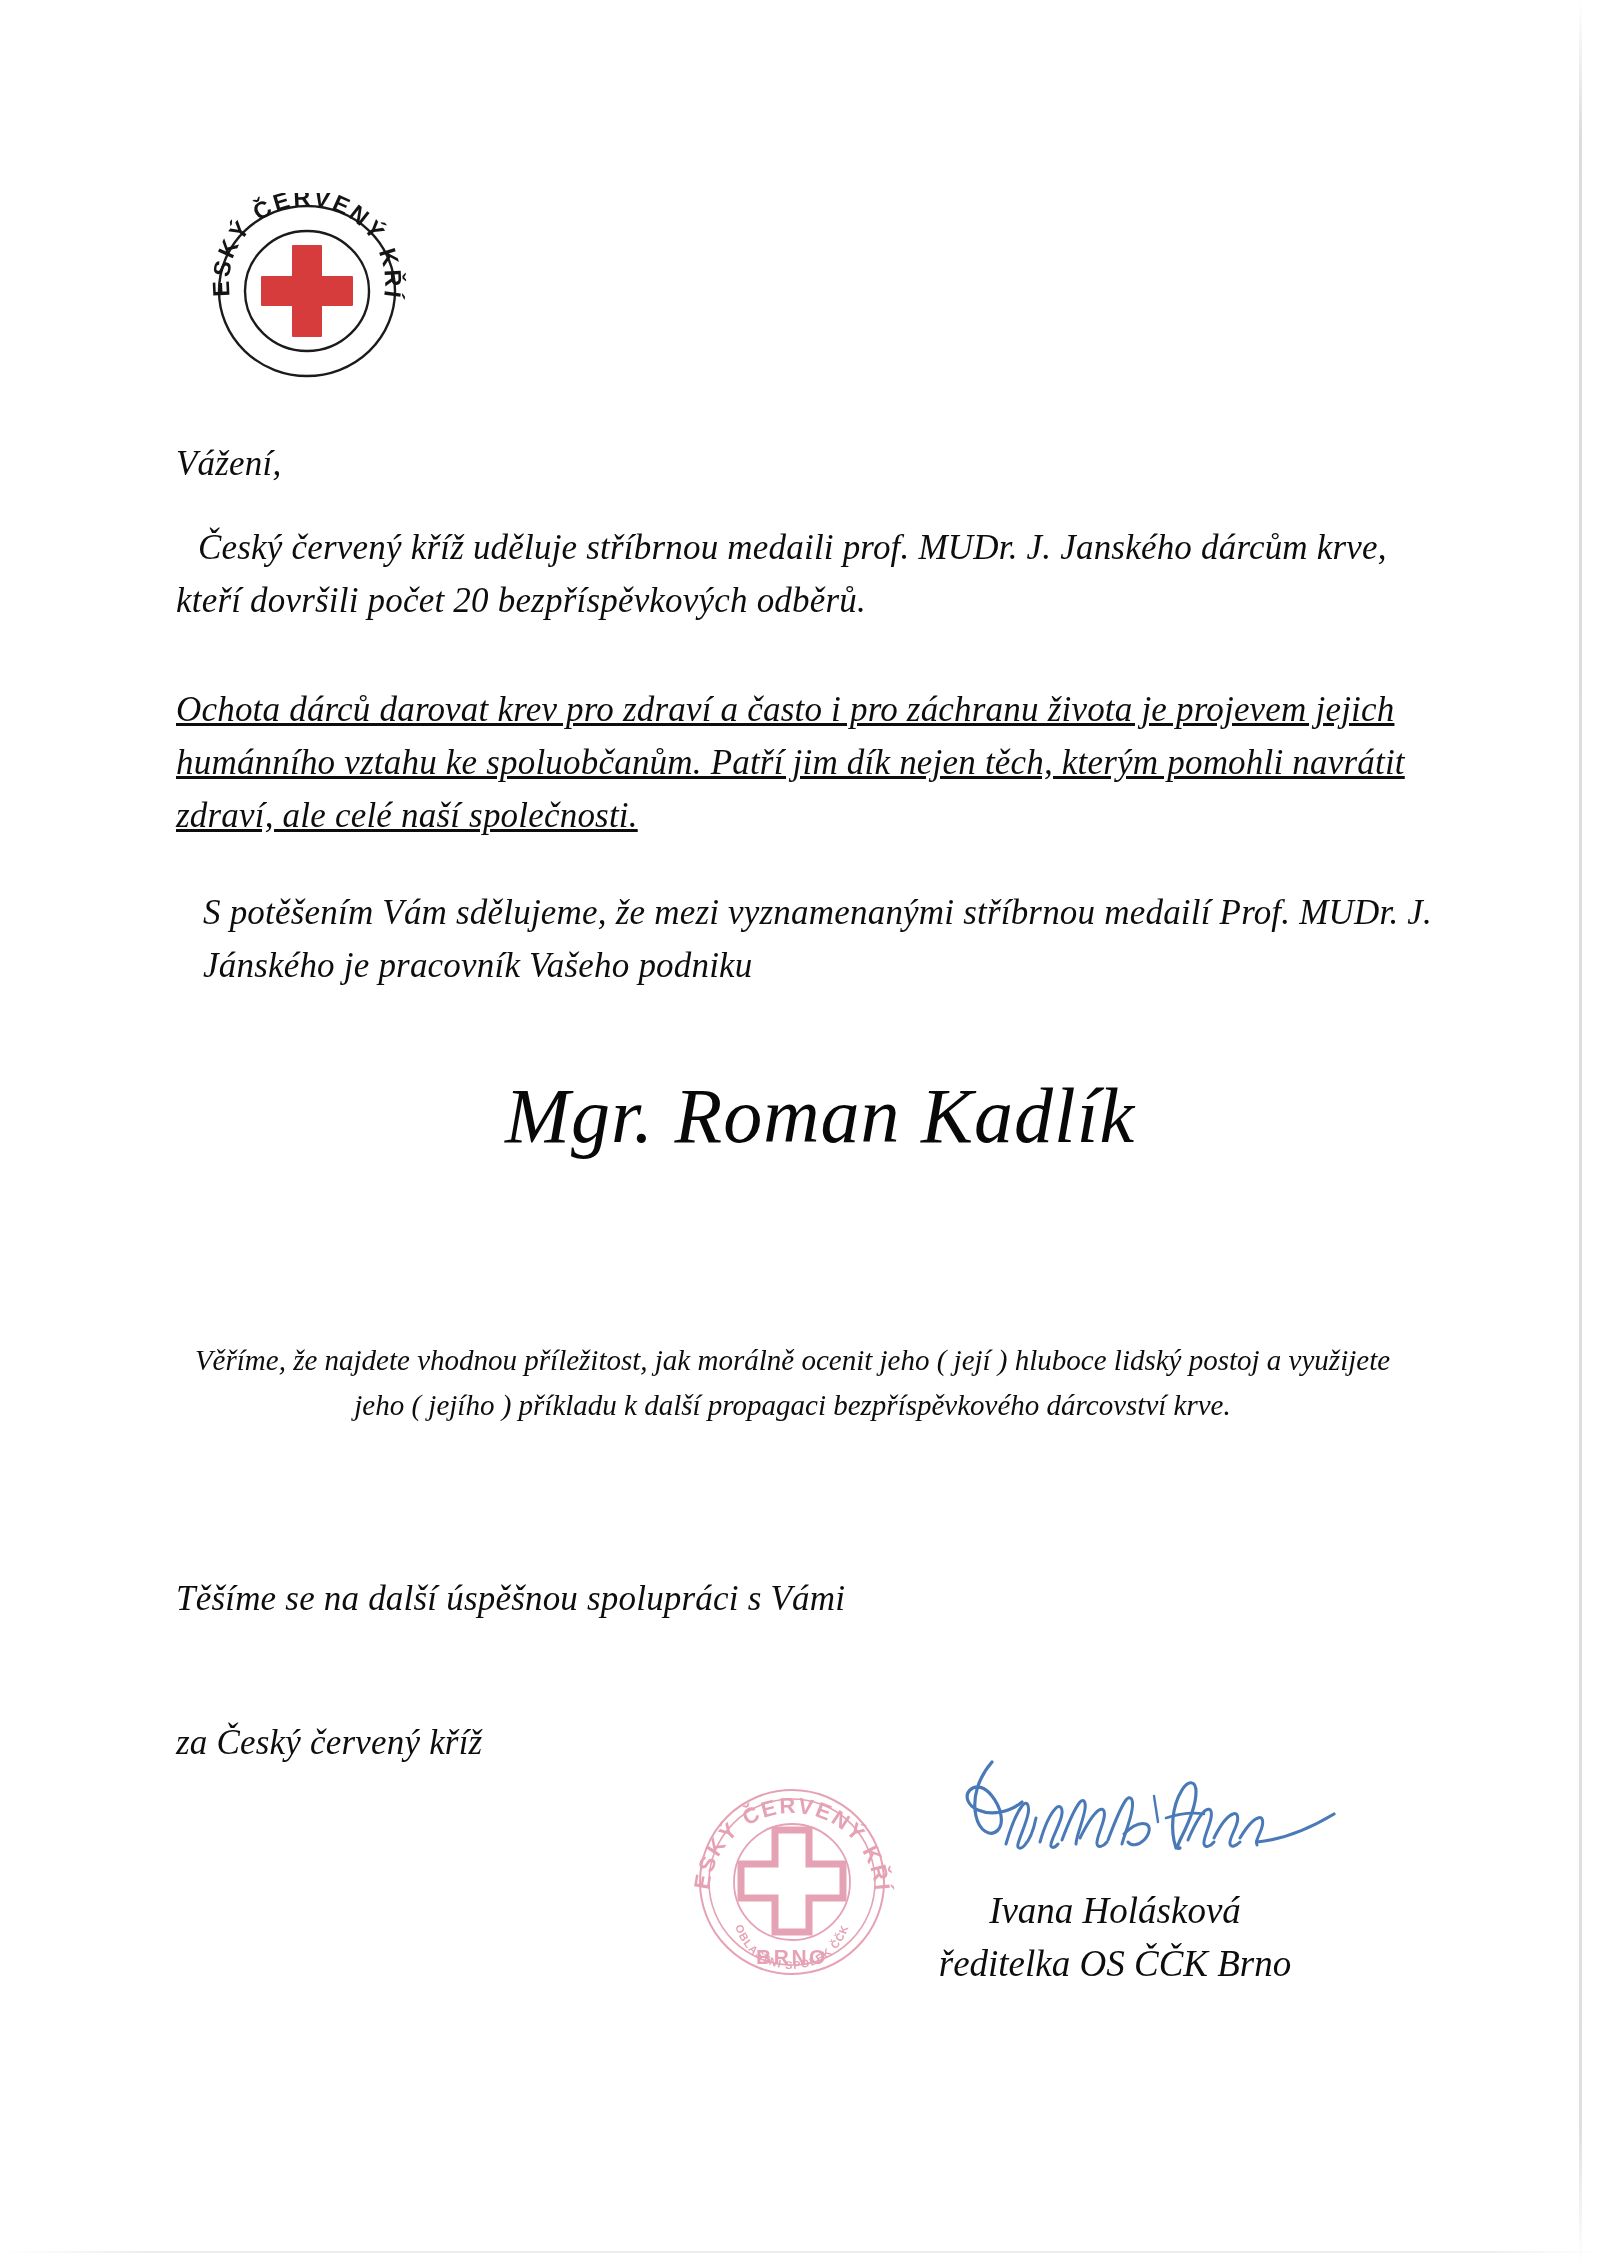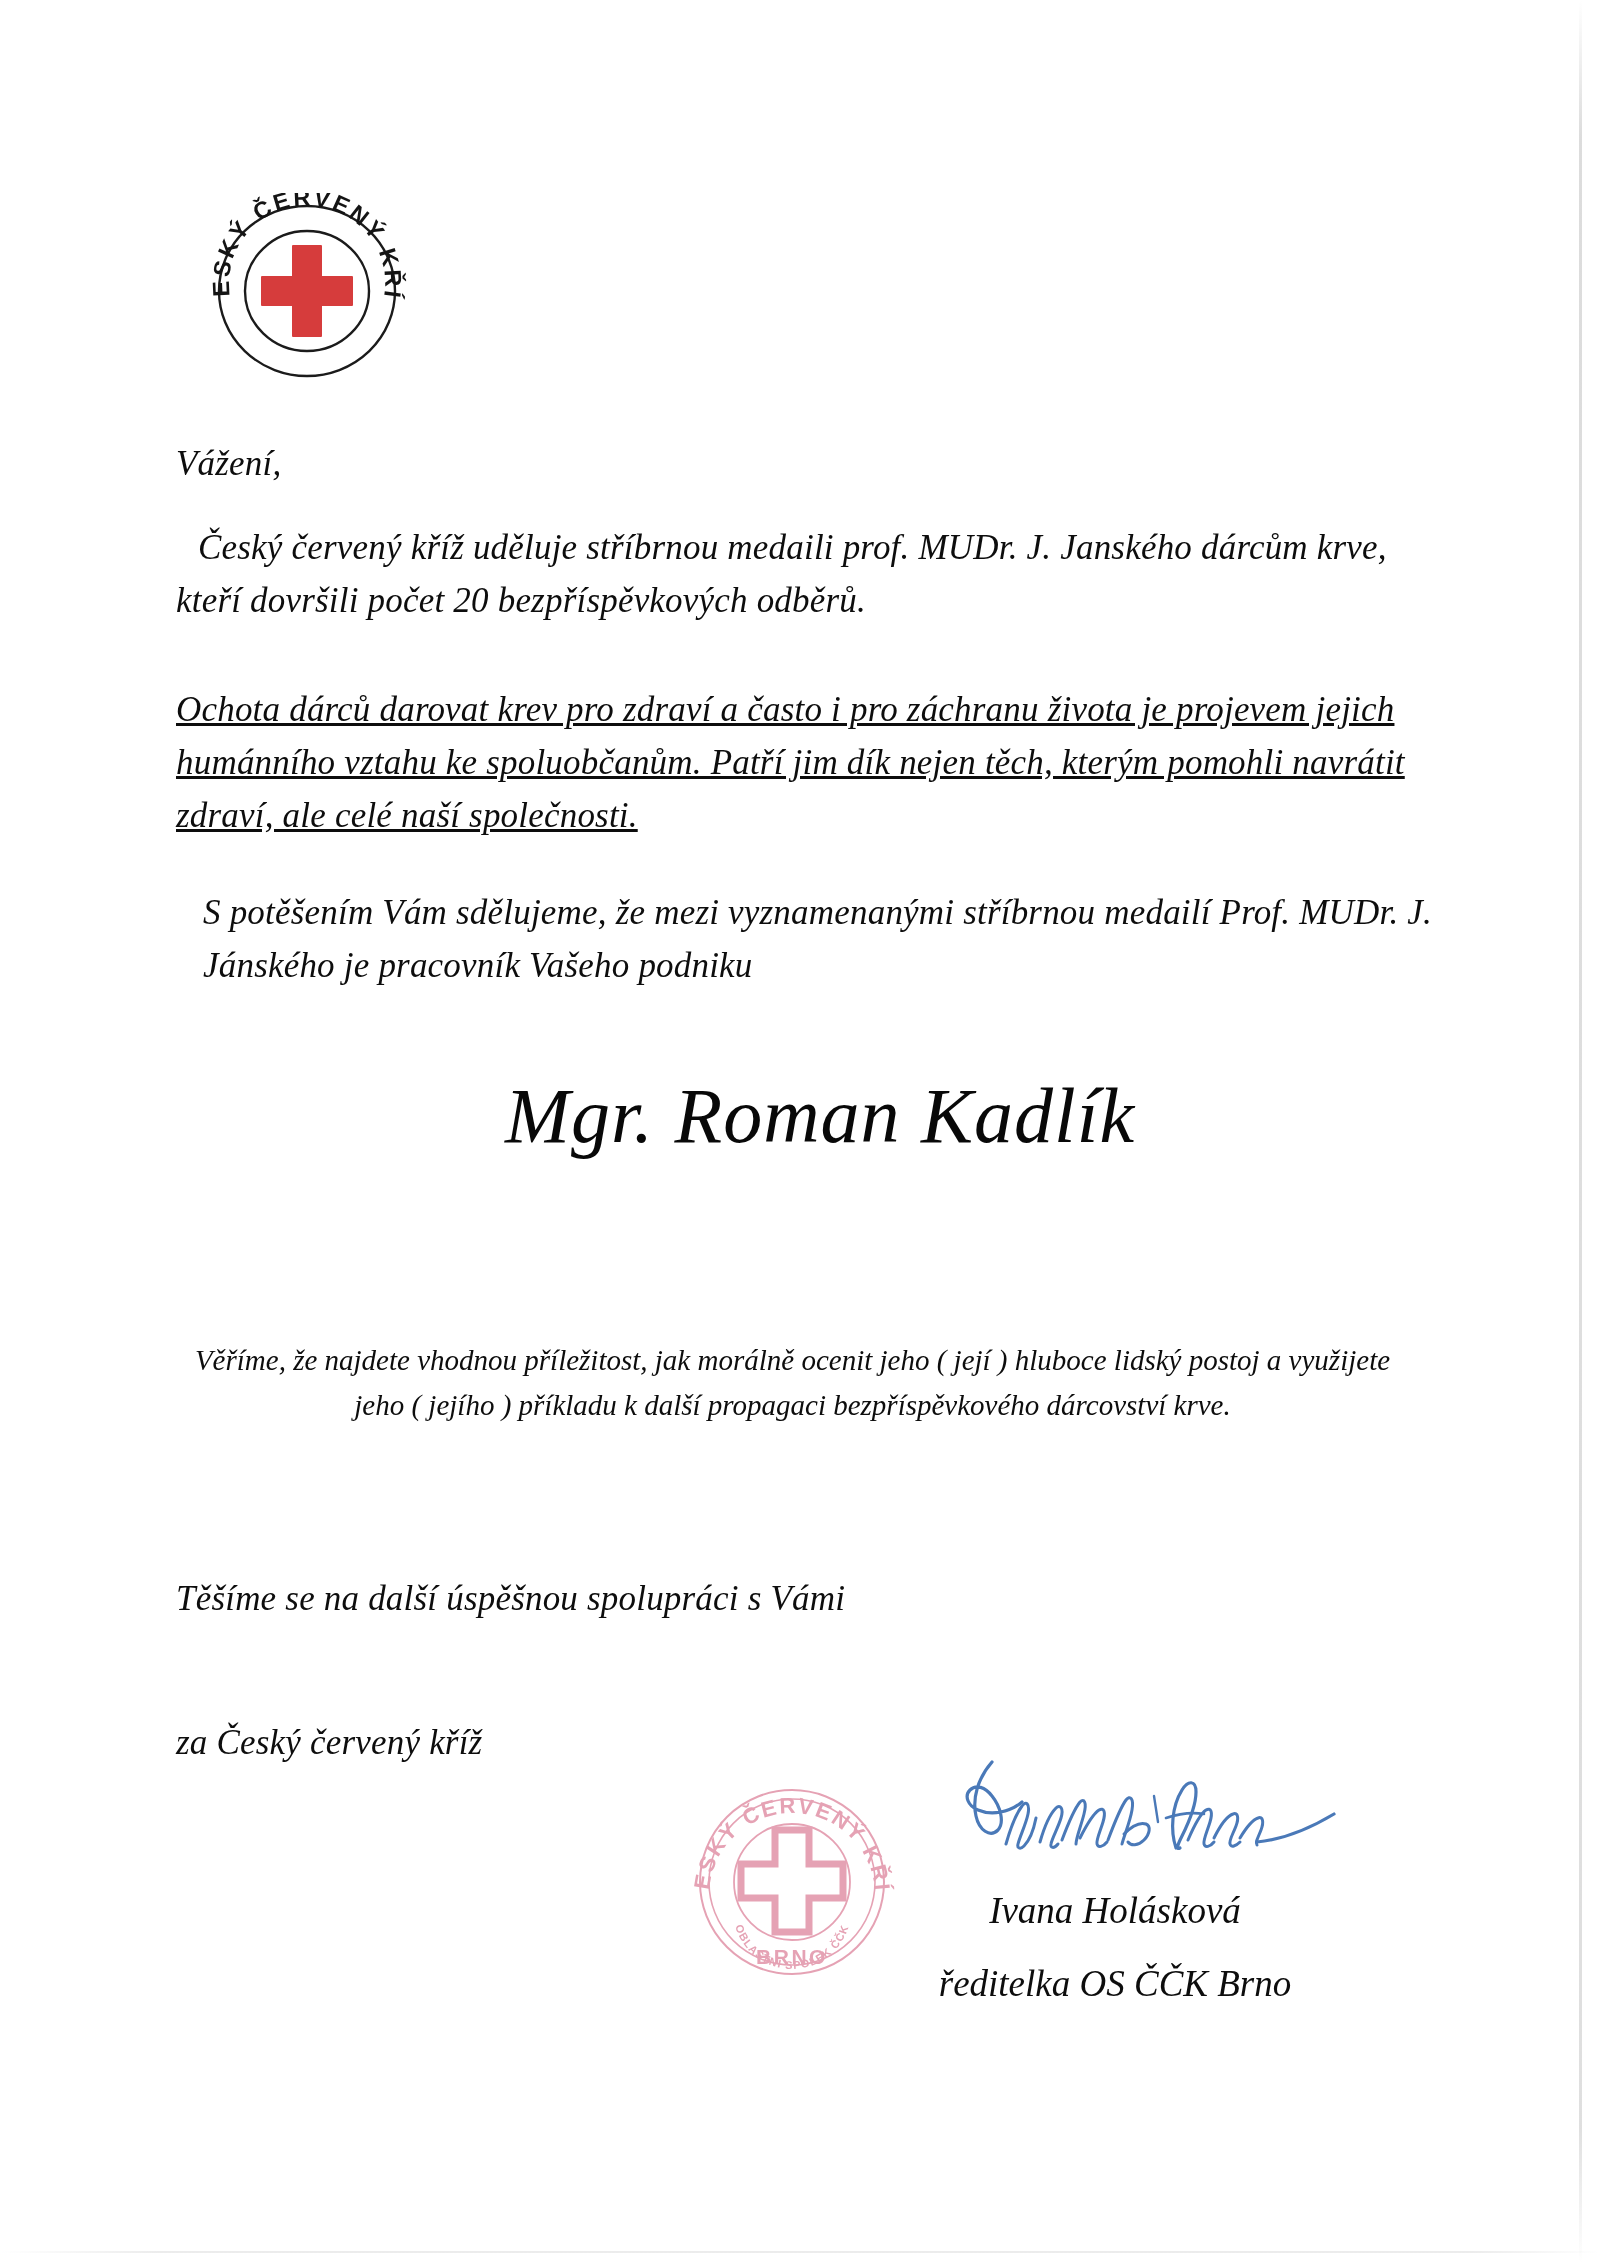--- a/index.html
+++ b/index.html
@@ -150,21 +150,21 @@
     position: absolute;
     left: 905px;
     top: 1885px;
     width: 420px;
     text-align: center;
     font-style: italic;
     font-size: 37px;
     line-height: 1.42;
     color: #0d0d0d;
   }
-  .signer div + div { margin-top: 20px; }
+  .signer div + div { margin-top: 0; }
 </style>
 </head>
 <body>
 
 <div class="page">
 
   <div class="scan-edge-right"></div>
   <div class="scan-edge-bottom"></div>
 
   <div class="logo">

